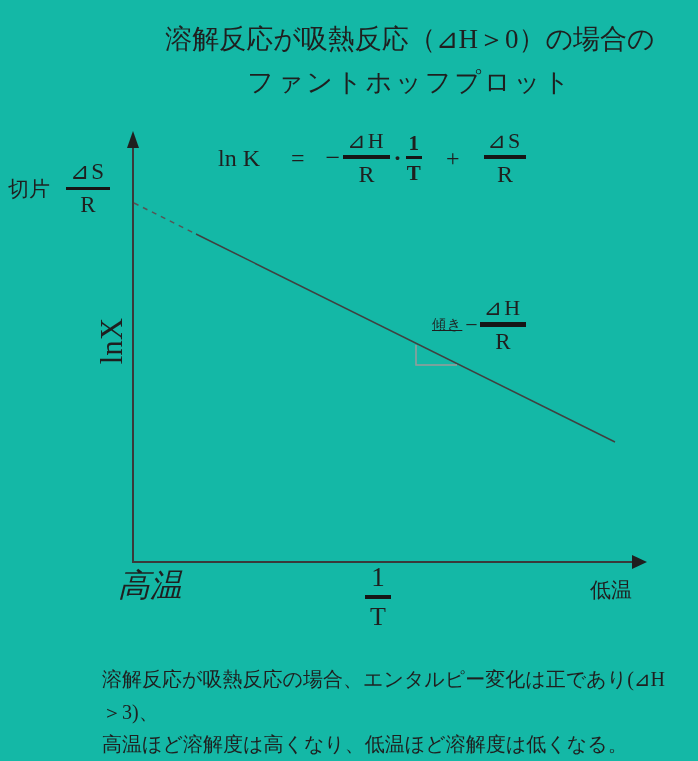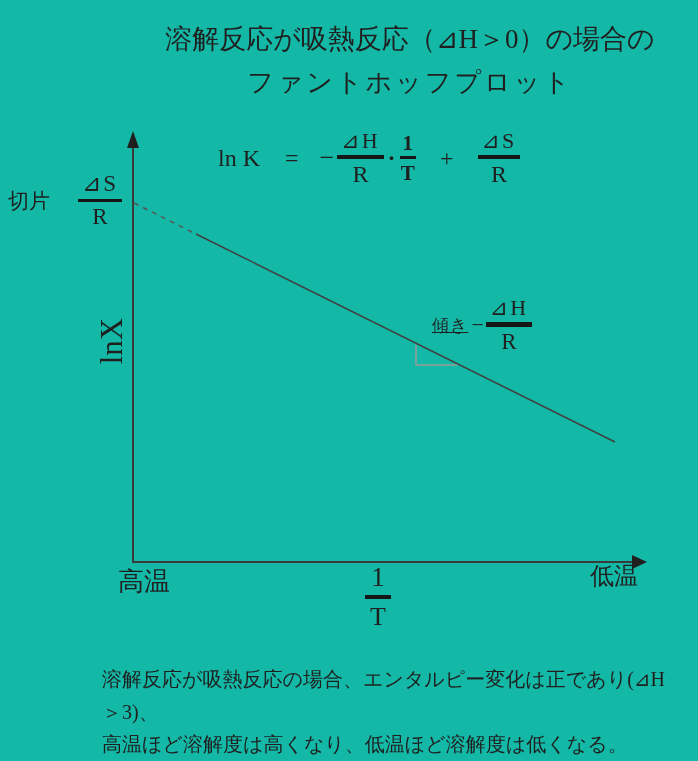--- a/index.html
+++ b/index.html
@@ -11,52 +11,52 @@
     font-family:"Liberation Serif","DejaVu Serif","DejaVu Sans",serif;
     overflow:hidden;
   }
   .abs{position:absolute;}
   
   .title{left:120px;top:22px;width:580px;text-align:center;}
   .title-line1{font-size:27px;line-height:34px;}
   .title-line2{font-size:26px;line-height:32px;letter-spacing:3px;margin-top:11px;}
   
   .equation{left:218px;top:122px;height:72px;display:flex;align-items:center;font-size:24px;}
-  .eq-lhs{margin-right:4px;}
+  .eq-lhs{margin-right:10px;}
   .eq-equals{margin:0 21px;}
   .eq-minus{font-size:26px;margin-right:3px;}
   .eq-dot{font-weight:bold;font-size:24px;margin:0 4px;}
   .eq-plus{margin:0 24px;font-size:24px;}
   
   .frac{display:inline-flex;flex-direction:column;align-items:center;text-align:center;}
   .frac .num{display:block;line-height:1.05;padding:0 4px 3px;border-bottom:4px solid #161616;letter-spacing:2px;}
   .frac .den{display:block;line-height:1.05;padding-top:3px;letter-spacing:0;}
   .frac.bar3 .num{border-bottom-width:3px;}
   .frac-h .num,.frac-s .num{font-size:22px;}
   .frac-h .den,.frac-s .den{font-size:24px;}
   .frac-t{font-weight:bold;}
   .frac-t .num{font-size:21px;padding:0 3px 2px;border-bottom-width:3px;letter-spacing:0;}
   .frac-t .den{font-size:21px;}
   
-  .intercept{left:8px;top:172px;display:flex;align-items:center;gap:28px;}
+  .intercept{left:8px;top:160px;display:flex;align-items:center;gap:16px;}
   .intercept-text{font-size:21px;}
   .intercept .frac .num{font-size:23px;}
   .intercept .frac .den{font-size:23px;}
   
   .y-label{left:62px;top:324px;width:100px;height:34px;text-align:center;
            font-size:31px;line-height:34px;transform:rotate(-90deg);}
   
   .slope{left:432px;top:296px;display:flex;align-items:center;}
-  .slope-text{font-size:17px;letter-spacing:1px;text-decoration:underline;}
+  .slope-text{font-size:14px;letter-spacing:1px;text-decoration:underline;}
   .slope-minus{font-size:22px;margin:0 2px 0 3px;}
   .slope .frac .num{font-size:22px;border-bottom-width:5px;}
   .slope .frac .den{font-size:23px;}
   
-  .x-left{left:118px;top:564px;font-size:26px;}
-  .x-right{left:590px;top:560px;font-size:24px;}
+  .x-left{left:118px;top:564px;font-size:32px;font-style:italic;}
+  .x-right{left:590px;top:576px;font-size:21px;}
   .x-frac{left:356px;top:563px;width:44px;}
   .x-frac .num{font-size:27px;border-bottom-width:4px;padding:0 6px 4px;letter-spacing:0;}
   .x-frac .den{font-size:26px;padding-top:4px;}
   
   .caption{left:102px;top:663px;width:580px;font-size:20px;line-height:32.5px;}
   svg{position:absolute;left:0;top:0;}
 </style>
 </head>
 <body>
 

